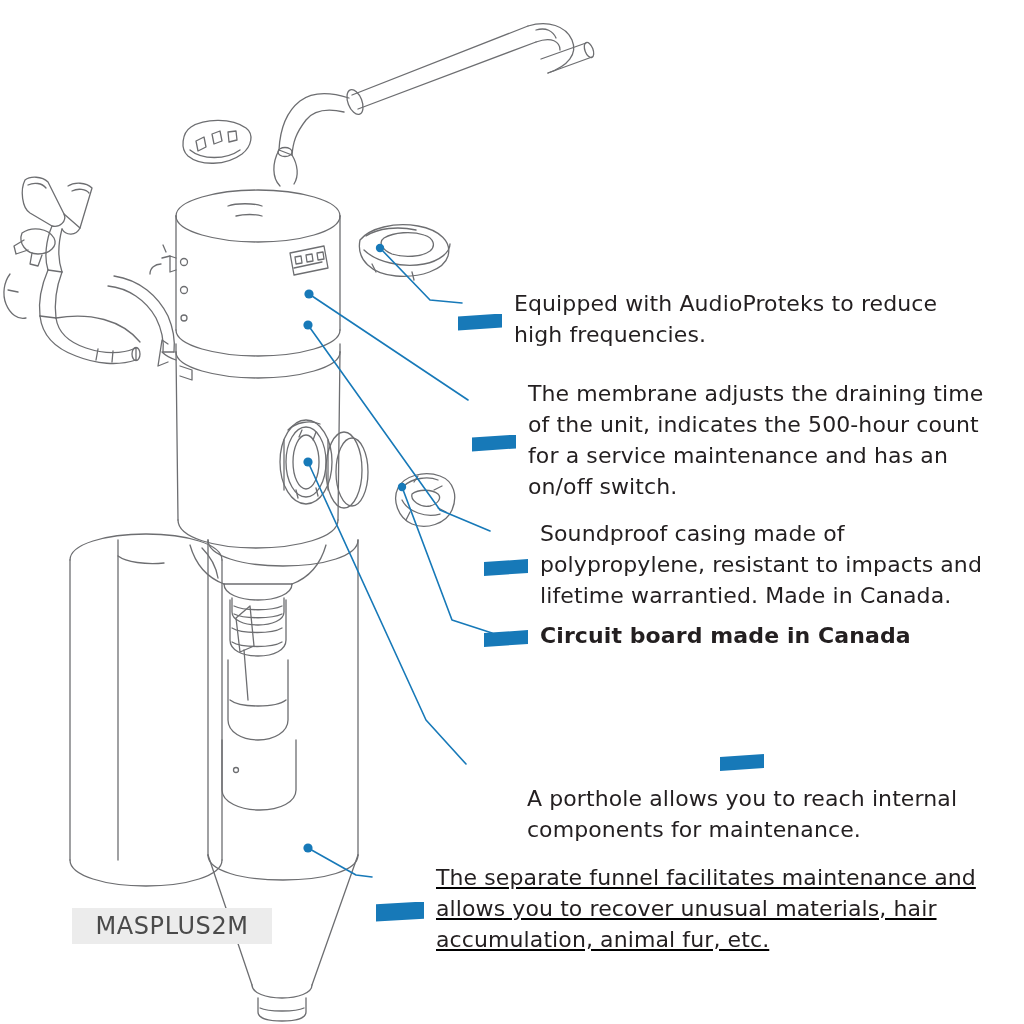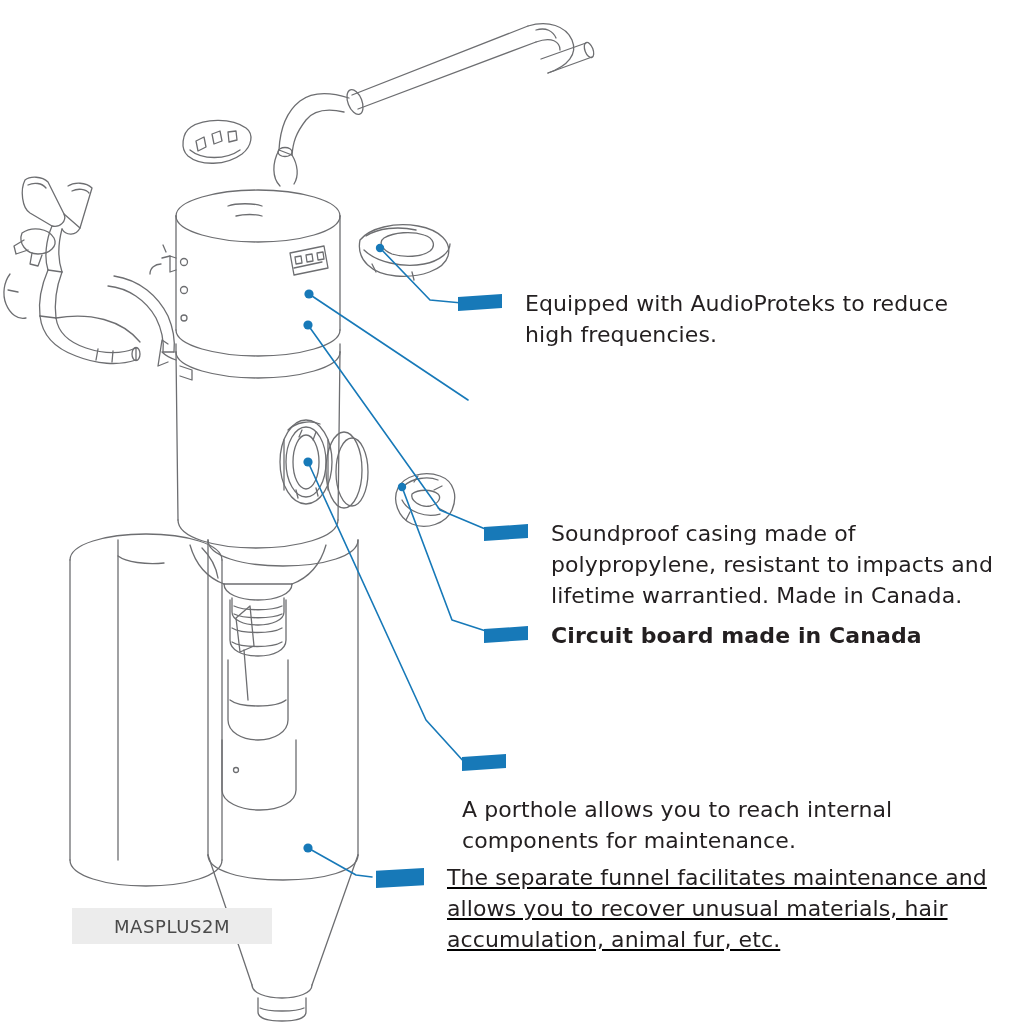--- a/index.html
+++ b/index.html
@@ -22,22 +22,22 @@
   #art {
     position: absolute;
     left: 0;
     top: 0;
     width: 1024px;
     height: 1024px;
   }
   .callout {
     position: absolute;
     display: flex;
-    align-items: flex-start;
-    gap: 23px;
+    align-items: center;
+    gap: 12px;
   }
   .tag {
     flex: 0 0 auto;
     width: 44px;
     height: 17px;
     margin-top: 6px;
     background: #1779b8;
     clip-path: polygon(0 18%, 100% 0, 100% 82%, 0 100%);
   }
   .tag.tag-wide {
@@ -57,21 +57,21 @@
     line-height: 31px;
   }
   .model-label {
     position: absolute;
     left: 72px;
     top: 908px;
     width: 200px;
     height: 36px;
     background: #ececec;
     color: #4a4a4a;
-    font-size: 18px;
+    font-size: 24px;
     letter-spacing: 0.6px;
     display: flex;
     align-items: center;
     justify-content: center;
   }
 </style>
 </head>
 <body>
 
 <div id="stage">
@@ -277,20 +277,27 @@
       </g>
     </g>
   </svg>
 
   <div class="callout" style="left:458px; top:288px; width:540px;">
     <span class="tag"></span>
     <span class="ctext big">Equipped with AudioProteks to reduce
 high frequencies.</span>
   </div>
 
+  <div class="callout" style="left:472px; top:378px; width:552px;">
+    <span class="tag"></span>
+    <span class="ctext big">The membrane adjusts the draining time
+of the unit, indicates the 500-hour count
+for a service maintenance and has an
+on/off switch.</span>
+  </div>
 
   <div class="callout" style="left:484px; top:518px; width:540px;">
     <span class="tag"></span>
     <span class="ctext big">Soundproof casing made of
 polypropylene, resistant to impacts and
 lifetime warrantied. Made in Canada.</span>
   </div>
 
   <div class="callout" style="left:484px; top:620px; width:520px;font-weight:bold;">
     <span class="tag"></span>

